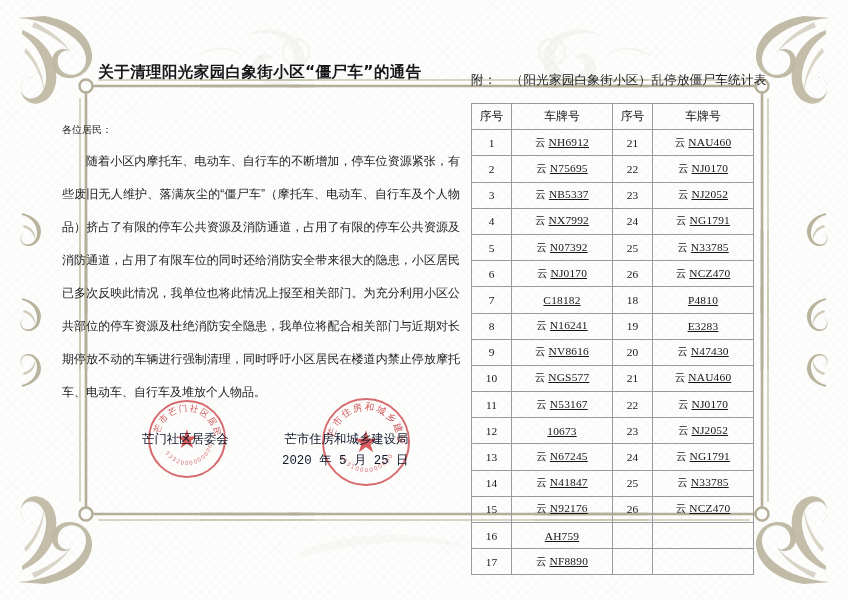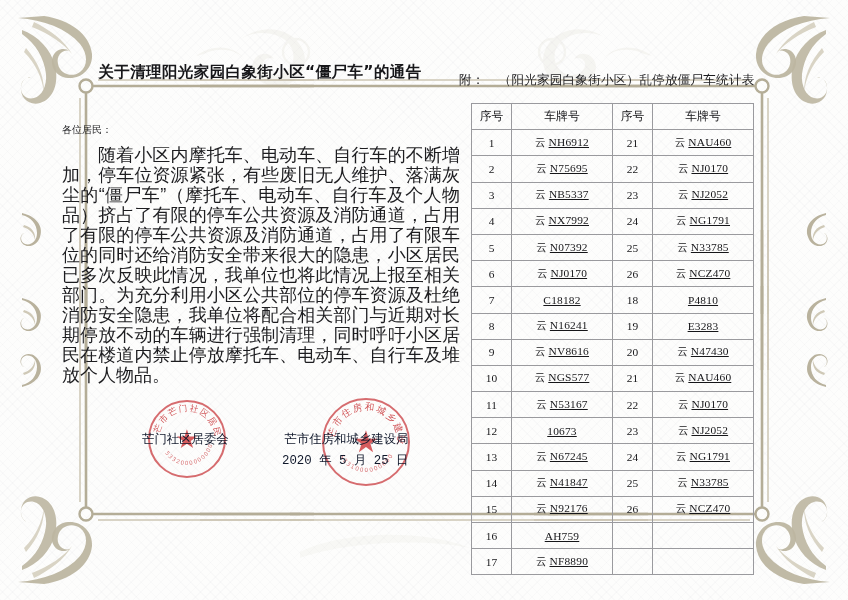--- a/index.html
+++ b/index.html
@@ -50,22 +50,22 @@
     white-space:nowrap;
     margin:0 0 40px 0;
     font-family:"DejaVu Sans","Liberation Sans",sans-serif;
   }
   .salutation{
     font-size:10px;
     margin:0 0 8px 2px;
     color:#1d1d20;
   }
   .para{
-    font-size:18px;
-    line-height:20px;
+    font-size:12px;
+    line-height:33px;
     text-align:justify;
     text-justify:inter-ideograph;
     margin:0 0 1px 2px;
     text-indent:2em;
     color:#1d1d20;
   }
 
   
   .sign-area{
     position:absolute;
@@ -105,21 +105,21 @@
   
   .attach{
     position:absolute;
     left:455px; top:72px;
     width:340px;
   }
   .attach-title{
     font-size:12.6px;
     color:#1b1b1e;
     white-space:nowrap;
-    margin:0 0 14px 4px;
+    margin:0 0 14px 16px;
     letter-spacing:.2px;
   }
   .attach-title .lead{margin-right:14px;}
 
   table.stat{
     border-collapse:collapse;
     table-layout:fixed;
     width:283px;
     margin-left:16px;
     background:rgba(255,255,255,0);

